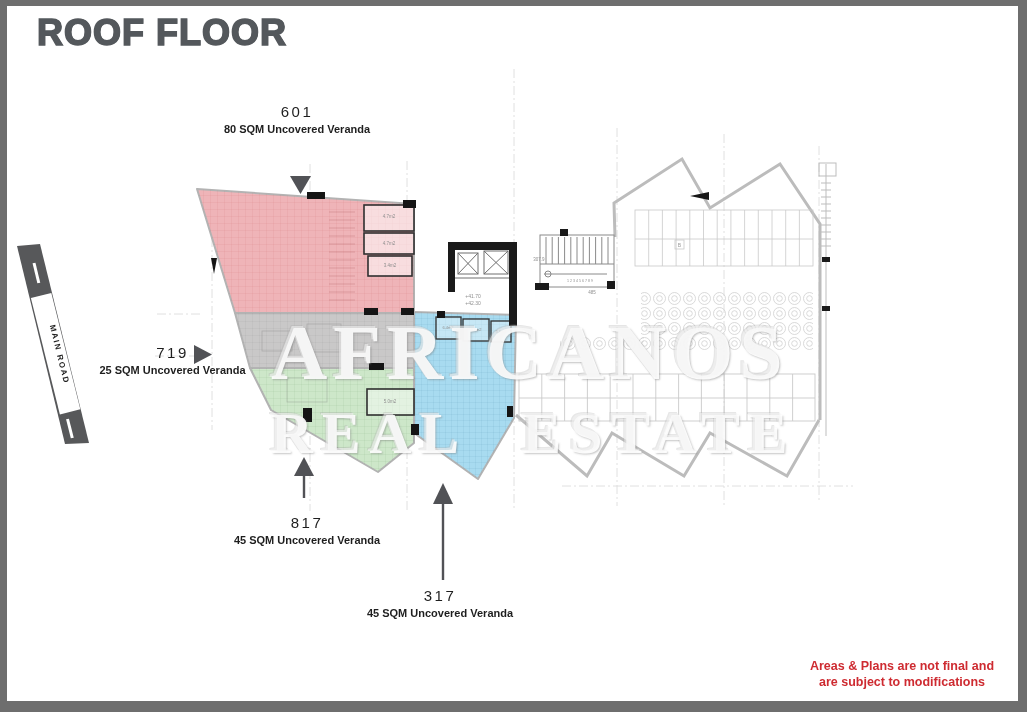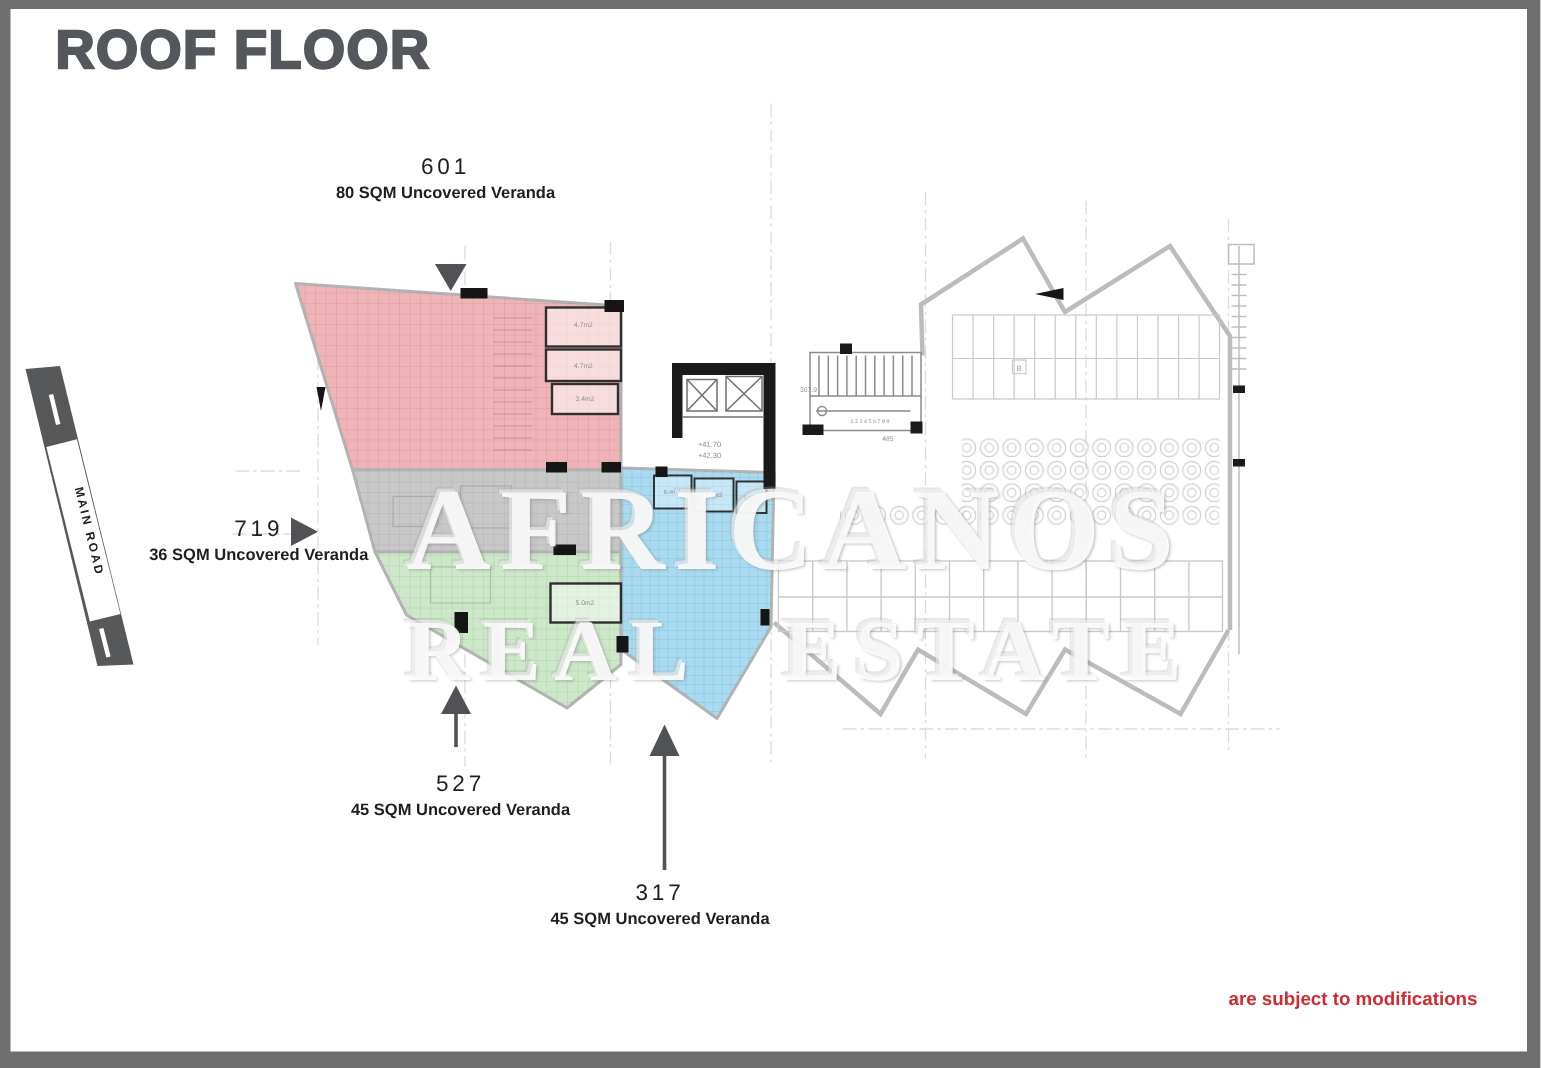--- a/index.html
+++ b/index.html
@@ -260,28 +260,29 @@
     <div class="wm1">AFRICANOS</div>
     <div class="wm2">REAL ESTATE</div>
   </div>
 
   <div class="unit-label" style="left:205px;top:97px;width:170px;">
     <div class="unit-number">601</div>
     <div class="unit-desc">80 SQM Uncovered Veranda</div>
   </div>
   <div class="unit-label" style="left:83px;top:338px;width:165px;">
     <div class="unit-number">719</div>
-    <div class="unit-desc">36 SQM Uncovered Veranda</div>
+    <div class="unit-desc">25 SQM Uncovered Veranda</div>
   </div>
   <div class="unit-label" style="left:215px;top:508px;width:170px;">
-    <div class="unit-number">527</div>
+    <div class="unit-number">817</div>
     <div class="unit-desc">45 SQM Uncovered Veranda</div>
   </div>
   <div class="unit-label" style="left:348px;top:581px;width:170px;">
     <div class="unit-number">317</div>
     <div class="unit-desc">45 SQM Uncovered Veranda</div>
   </div>
 
   <div class="disclaimer" style="color: rgb(206, 43, 49);">
+    <div>Areas &amp; Plans are not final and</div>
     <div>are subject to modifications</div>
   </div>
 
 </div>
 
 </body></html>

